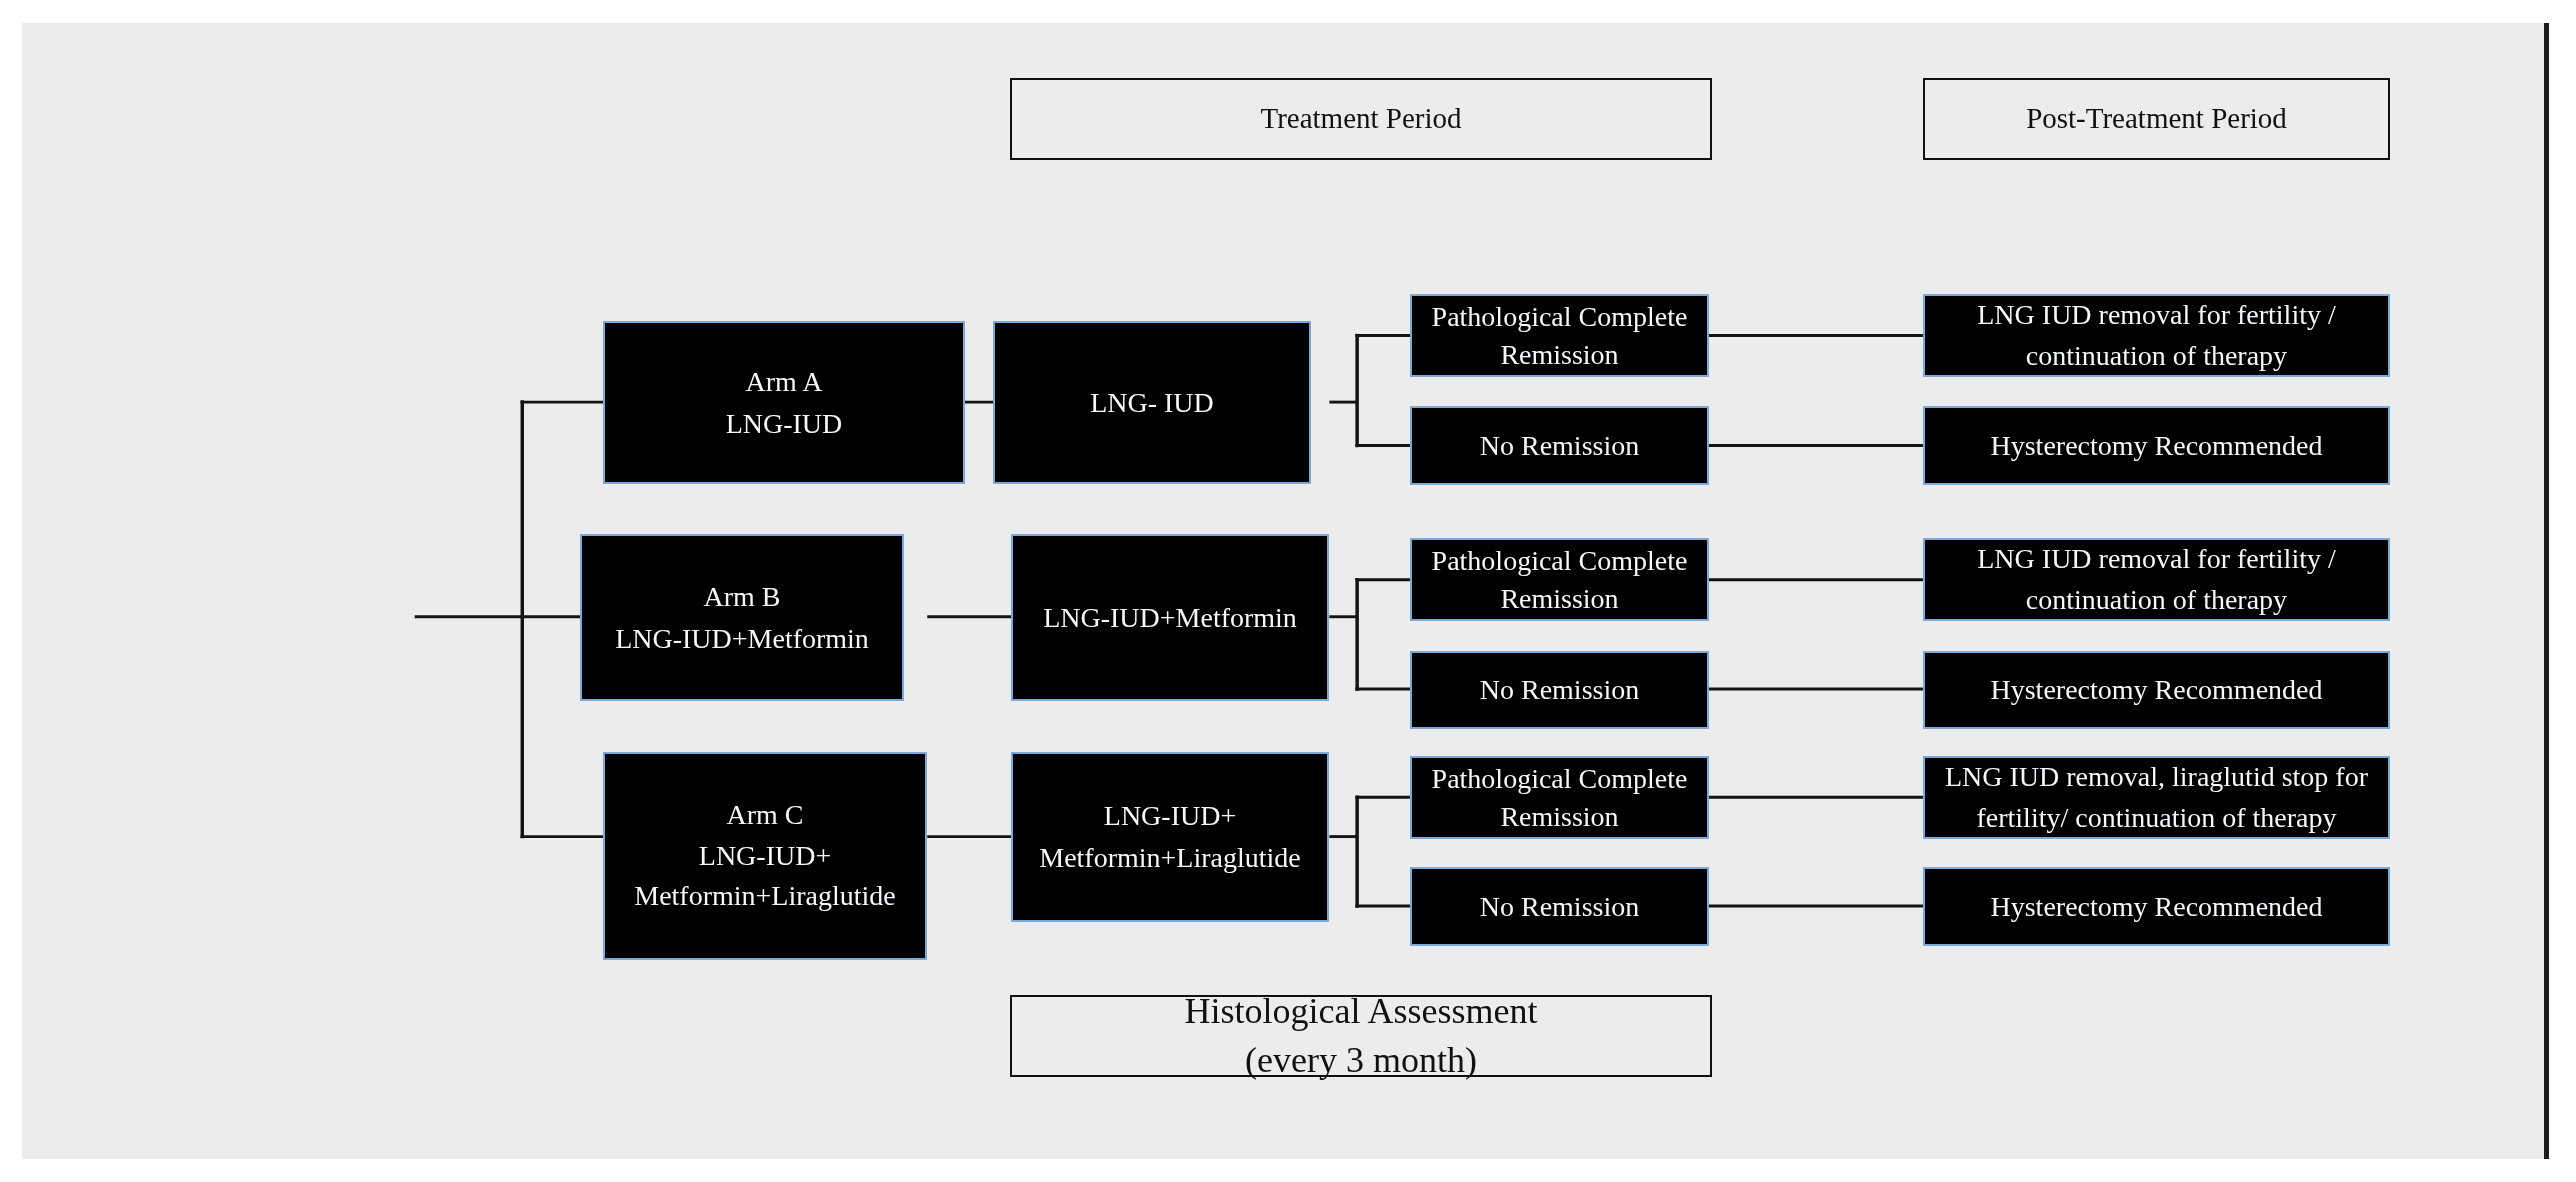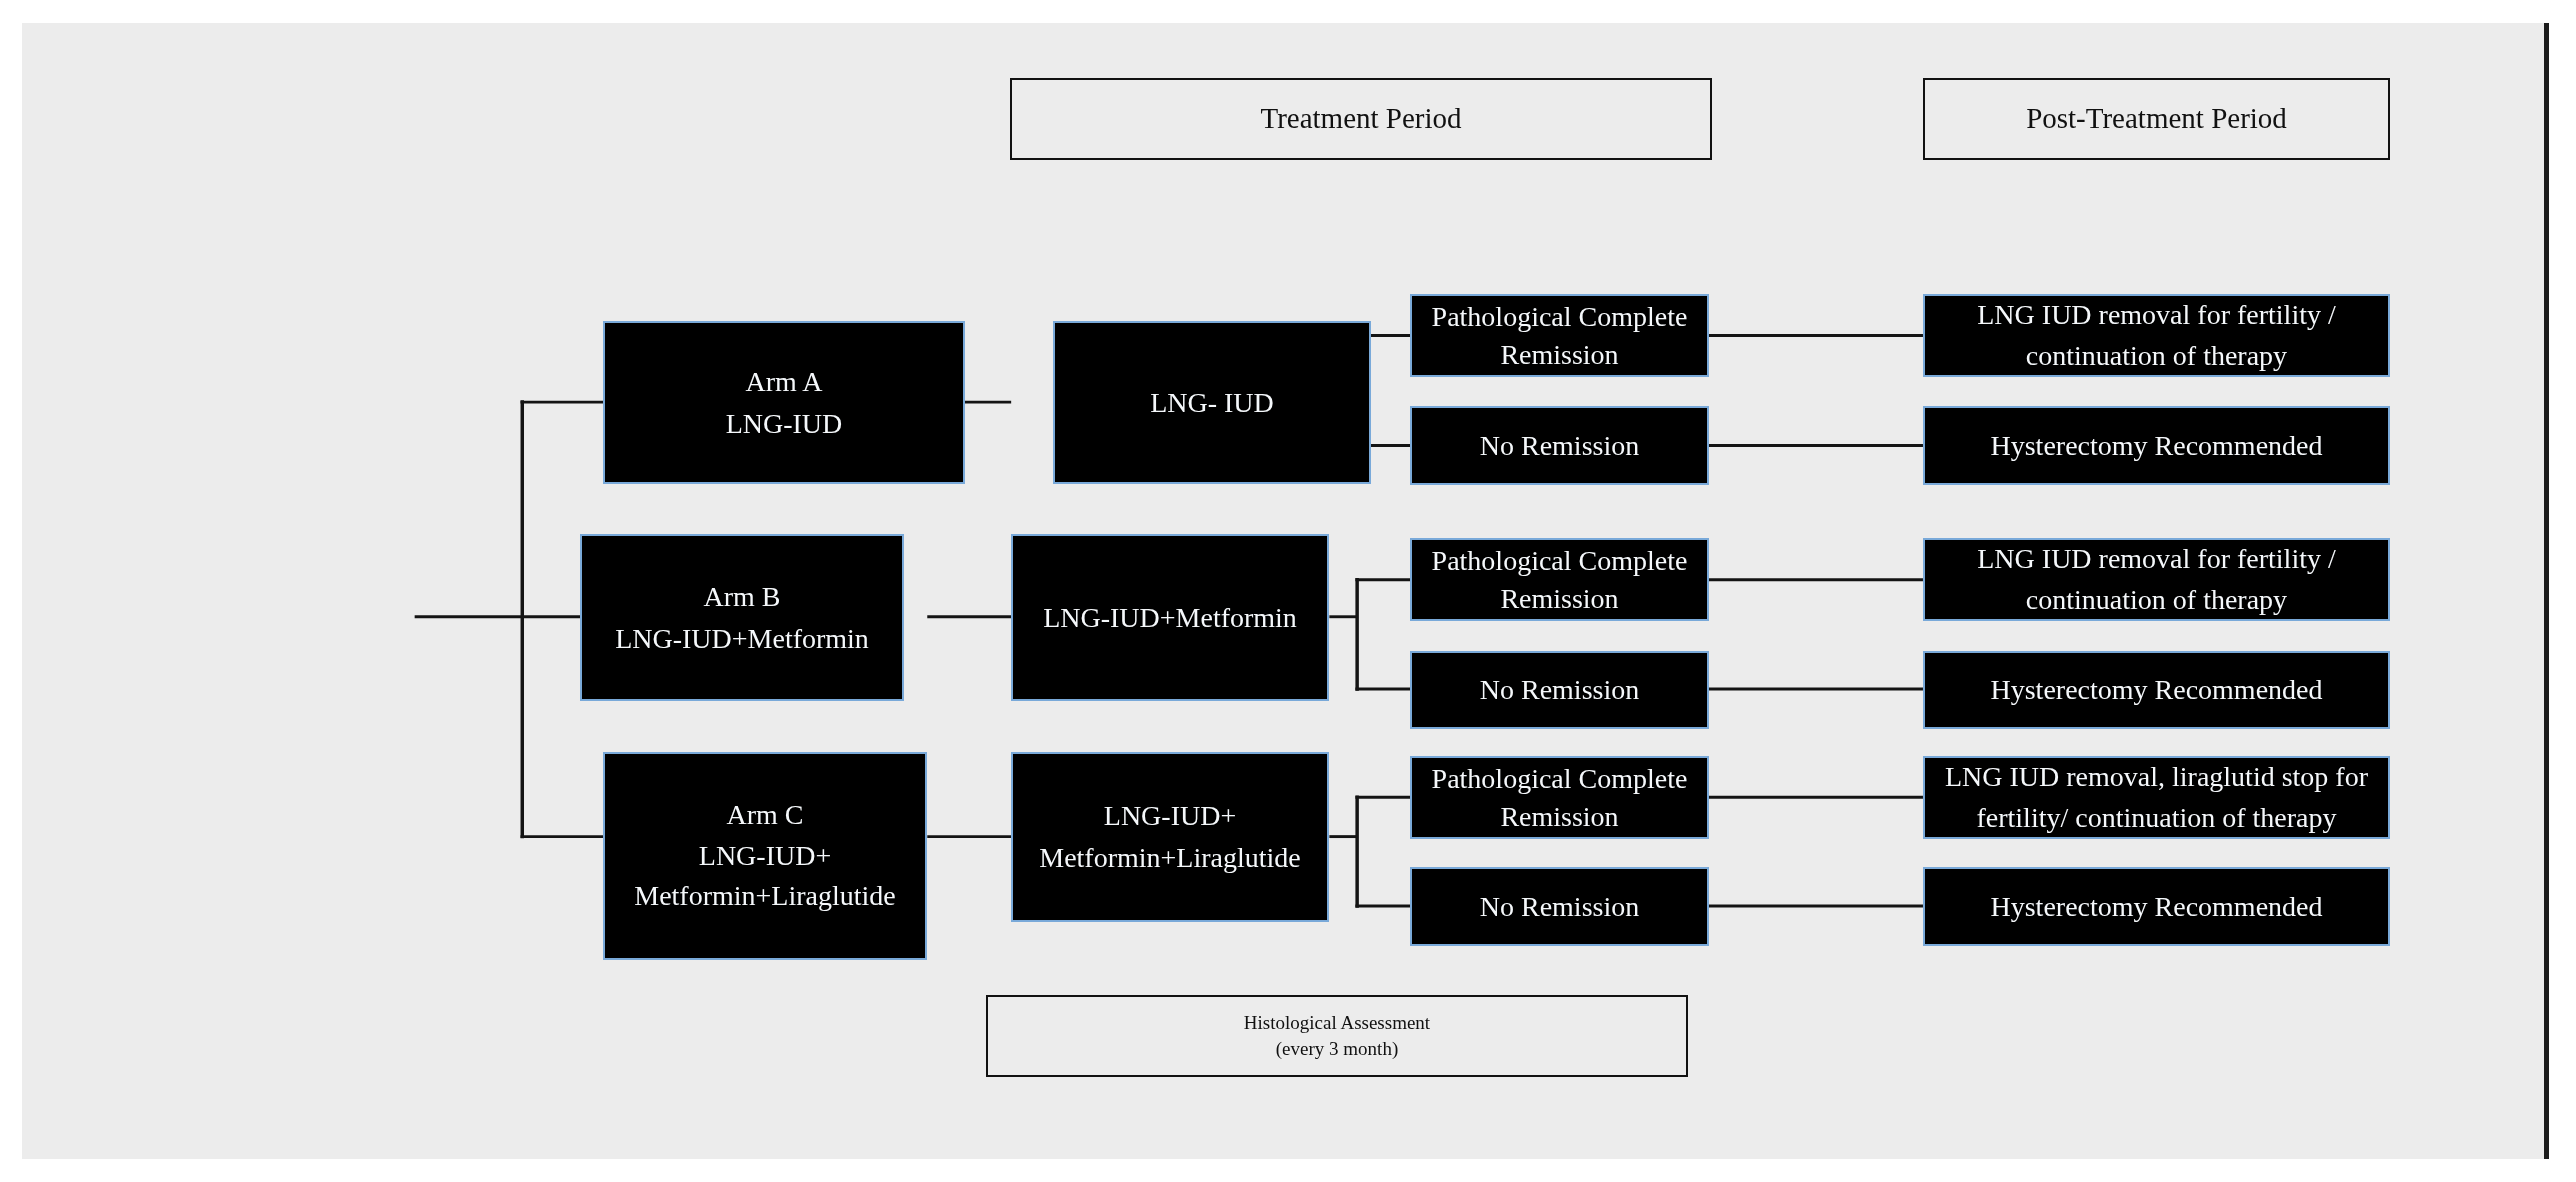--- a/index.html
+++ b/index.html
@@ -74,21 +74,21 @@
   <div class="bbox" style="left:580px;top:534px;width:324px;height:167px;">
     <span class="ln">Arm B</span>
     <span class="ln">LNG-IUD+Metformin</span>
   </div>
   <div class="bbox" style="left:603px;top:752px;width:324px;height:208px;line-height:1.45;">
     <span class="ln">Arm C</span>
     <span class="ln">LNG-IUD+</span>
     <span class="ln">Metformin+Liraglutide</span>
   </div>
 
-  <div class="bbox" style="left:1053px;top:321px;width:318px;height:163px;">
+  <div class="bbox" style="left:993px;top:321px;width:318px;height:163px;">
     <span class="ln">LNG- IUD</span>
   </div>
   <div class="bbox" style="left:1011px;top:534px;width:318px;height:167px;">
     <span class="ln">LNG-IUD+Metformin</span>
   </div>
   <div class="bbox" style="left:1011px;top:752px;width:318px;height:170px;">
     <span class="ln">LNG-IUD+</span>
     <span class="ln">Metformin+Liraglutide</span>
   </div>
 
@@ -124,20 +124,20 @@
   <div class="bbox wrapbox" style="left:1410px;top:867px;width:299px;height:79px;">
     <span>No Remission</span>
   </div>
   <div class="bbox wrapbox" style="left:1923px;top:756px;width:467px;height:83px;line-height:1.45;">
     <span>LNG IUD removal, liraglutid stop for fertility/  continuation of therapy</span>
   </div>
   <div class="bbox wrapbox" style="left:1923px;top:867px;width:467px;height:79px;">
     <span>Hysterectomy Recommended</span>
   </div>
 
-  <div class="hdr" style="left:986px;top:995px;width:702px;height:82px;flex-direction:column;font-size:19px;line-height:1.35;">
+  <div class="hdr" style="left:1010px;top:995px;width:702px;height:82px;flex-direction:column;font-size:36px;line-height:1.35;">
     <span style="display:block">Histological Assessment</span>
     <span style="display:block">(every 3 month)</span>
   </div>
 
   <div id="scrollbar"></div>
 </div>
 
 
 </body></html>

